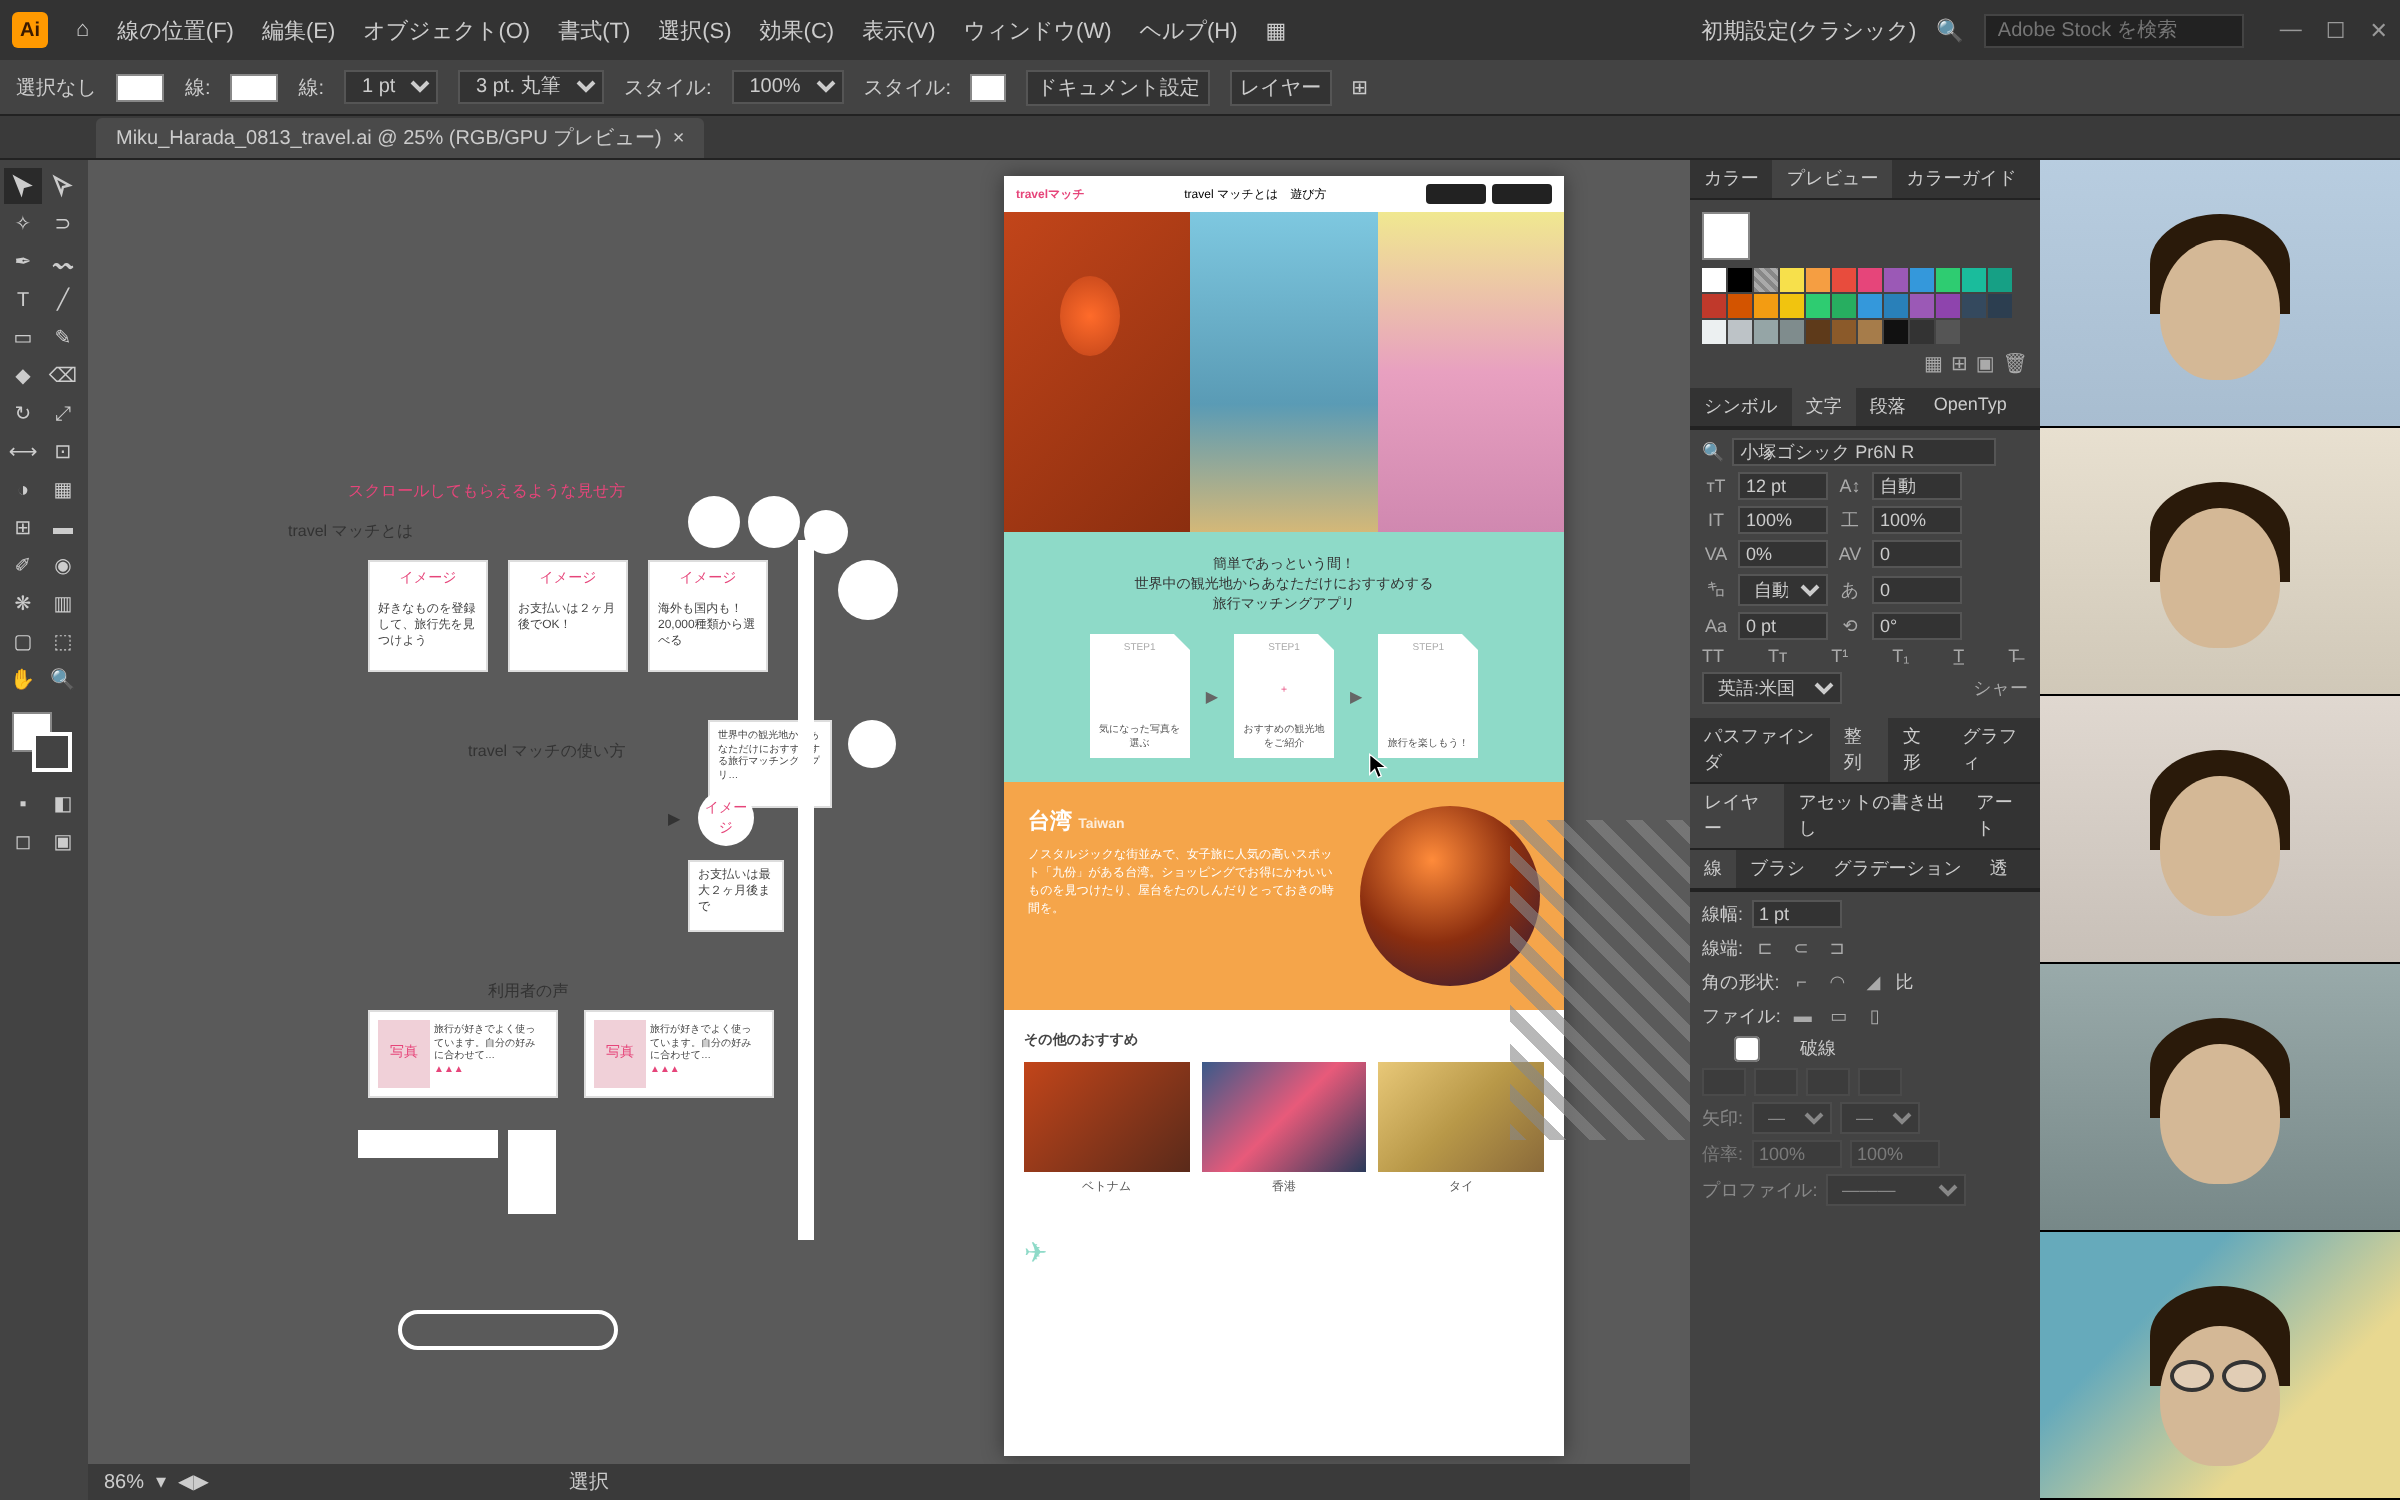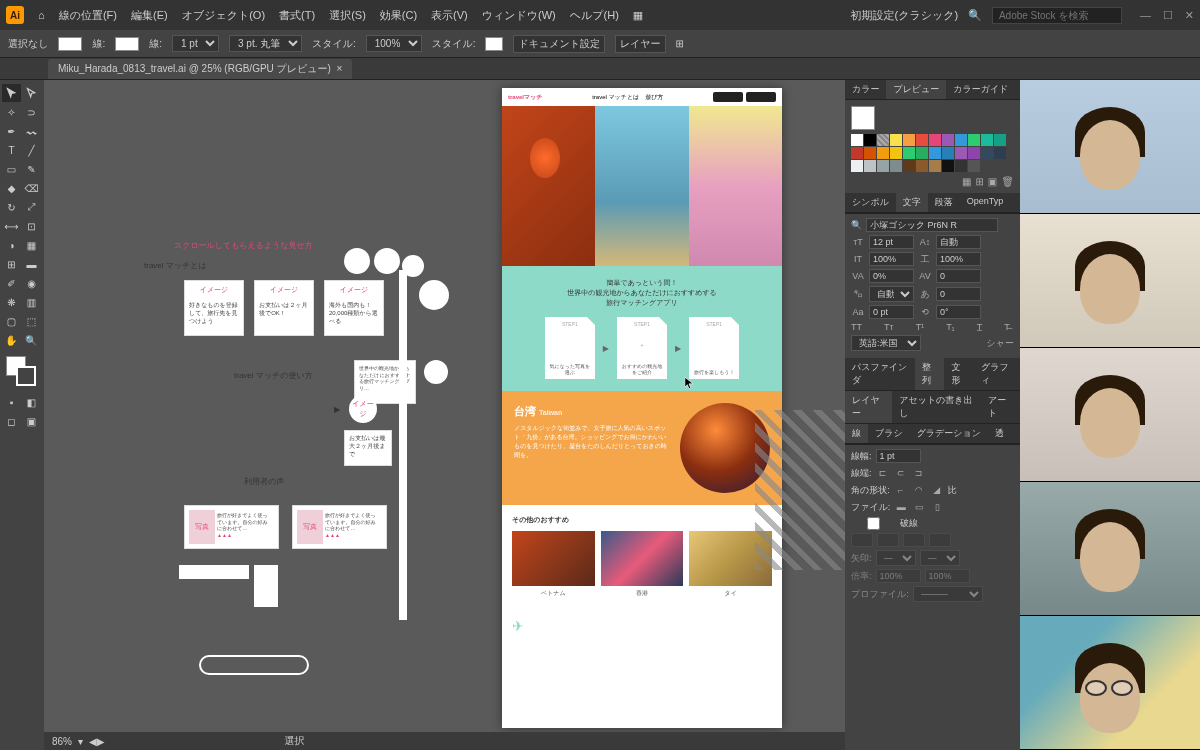--- a/index.html
+++ b/index.html
@@ -241,21 +241,21 @@
 
     <div style="position:absolute;left:190px;top:290px;font-size:8px;color:#333">travel マッチの使い方</div>
     <div class="wf-box" style="position:absolute;left:310px;top:280px;width:62px;height:44px;font-size:5px">世界中の観光地からあなただけにおすすめする旅行マッチングアプリ…</div>
     <div style="position:absolute;left:290px;top:325px;color:#333;font-size:8px">▶</div>
     <div class="circ" style="left:305px;top:315px;width:28px;height:28px;display:flex;align-items:center;justify-content:center">
         <span class="pink">イメージ</span>
       </div>
     <div class="wf-box" style="position:absolute;left:300px;top:350px;width:48px;height:36px">お支払いは最大２ヶ月後まで</div>
     <div style="position:absolute;left:355px;top:190px;width:8px;height:350px;background:#fff"></div>
 
-    <div style="position:absolute;left:200px;top:396px;font-size:8px;color:#333">利用者の声</div>
+    <div style="position:absolute;left:200px;top:410px;font-size:8px;color:#333">利用者の声</div>
     <div class="wf-box" style="position:absolute;left:140px;top:425px;width:95px;height:44px;display:flex">
       <div style="width:26px;background:#f0d0d8;display:flex;align-items:center;justify-content:center" class="pink">写真</div>
       <div style="flex:1;padding:2px;font-size:5px">旅行が好きでよく使っています。自分の好みに合わせて…<br><span style="color:#e6457a">▲▲▲</span></div>
     </div>
     <div class="wf-box" style="position:absolute;left:248px;top:425px;width:95px;height:44px;display:flex">
       <div style="width:26px;background:#f0d0d8;display:flex;align-items:center;justify-content:center" class="pink">写真</div>
       <div style="flex:1;padding:2px;font-size:5px">旅行が好きでよく使っています。自分の好みに合わせて…<br><span style="color:#e6457a">▲▲▲</span></div>
     </div>
     <div style="position:absolute;left:135px;top:485px;width:70px;height:14px;background:#fff"></div>
     <div style="position:absolute;left:210px;top:485px;width:24px;height:42px;background:#fff"></div>

